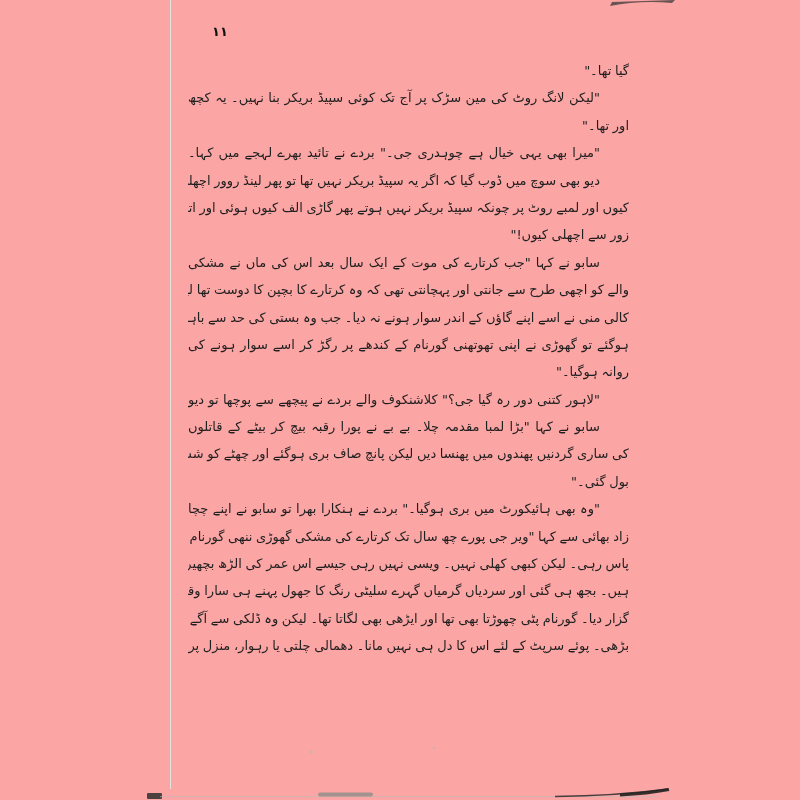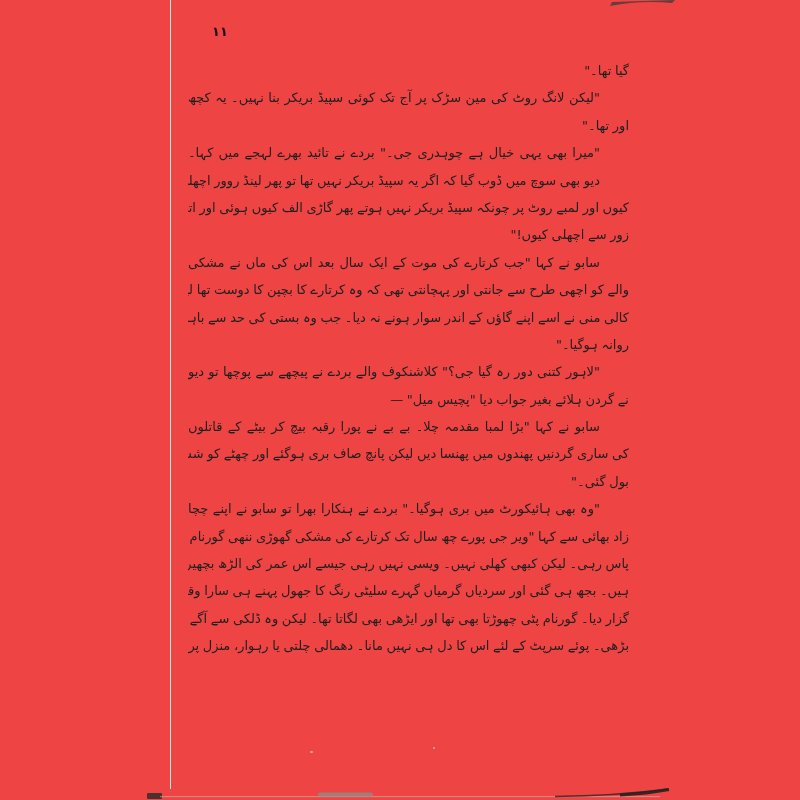--- a/index.html
+++ b/index.html
@@ -2,21 +2,21 @@
 <html lang="ur"><head>
 <meta charset="utf-8">
 <style>
   html,body{margin:0;padding:0;}
   body{
     width:800px;height:800px;overflow:hidden;
     background:#fbfbfa;
     font-family:"DejaVu Sans",sans-serif;
     position:relative;
   }
-  .scan{position:absolute;inset:0;background:#ef4444;}
+  .scan{position:absolute;inset:0;background:#fca5a5;}
   .page-num{
     position:absolute;left:212px;top:24px;
     font-size:13px;font-weight:bold;color:#111;
     letter-spacing:3px;
   }
   .text-block{
     position:absolute;left:188px;top:57px;width:441px;
     direction:rtl;
     color:#1f1f1f;
     font-size:13px;
@@ -49,23 +49,23 @@
       <div class="line short">گیا تھا۔"</div>
       <div class="line indent">"لیکن لانگ روٹ کی مین سڑک پر آج تک کوئی سپیڈ بریکر بنا نہیں۔ یہ کچھ</div>
       <div class="line short">اور تھا۔"</div>
       <div class="line indent">"میرا بھی یہی خیال ہے چوہدری جی۔" بردے نے تائید بھرے لہجے میں کہا۔</div>
       <div class="line indent">دیو بھی سوچ میں ڈوب گیا کہ اگر یہ سپیڈ بریکر نہیں تھا تو پھر لینڈ روور اچھلی</div>
       <div class="line full">کیوں اور لمبے روٹ پر چونکہ سپیڈ بریکر نہیں ہوتے پھر گاڑی الف کیوں ہوئی اور اتنے</div>
       <div class="line short">زور سے اچھلی کیوں!"</div>
       <div class="line indent">سابو نے کہا "جب کرتارے کی موت کے ایک سال بعد اس کی ماں نے مشکی</div>
       <div class="line full">والے کو اچھی طرح سے جانتی اور پہچانتی تھی کہ وہ کرتارے کا بچپن کا دوست تھا لیکن</div>
       <div class="line full">کالی منی نے اسے اپنے گاؤں کے اندر سوار ہونے نہ دیا۔ جب وہ بستی کی حد سے باہر</div>
+      <div class="line full">ہوگئے تو گھوڑی نے اپنی تھوتھنی گورنام کے کندھے پر رگڑ کر اسے سوار ہونے کی</div>
       <div class="line short">روانہ ہوگیا۔"</div>
       <div class="line indent">"لاہور کتنی دور رہ گیا جی؟" کلاشنکوف والے بردے نے پیچھے سے پوچھا تو دیو</div>
-      <div class="line short">نے گردن ہلائے بغیر جواب دیا "پچیس میل" —</div>
       <div class="line indent">سابو نے کہا "بڑا لمبا مقدمہ چلا۔ بے بے نے پورا رقبہ بیچ کر بیٹے کے قاتلوں</div>
       <div class="line full">کی ساری گردنیں پھندوں میں پھنسا دیں لیکن پانچ صاف بری ہوگئے اور چھٹے کو ششن</div>
       <div class="line short">بول گئی۔"</div>
       <div class="line indent">"وہ بھی ہائیکورٹ میں بری ہوگیا۔" بردے نے ہنکارا بھرا تو سابو نے اپنے چچا</div>
       <div class="line full">زاد بھائی سے کہا "ویر جی پورے چھ سال تک کرتارے کی مشکی گھوڑی ننھی گورنام کے</div>
       <div class="line full">پاس رہی۔ لیکن کبھی کھلی نہیں۔ ویسی نہیں رہی جیسے اس عمر کی الڑھ بچھیریاں رہا کرتی</div>
       <div class="line full">ہیں۔ بجھ ہی گئی اور سردیاں گرمیاں گہرے سلیٹی رنگ کا جھول پہنے ہی سارا وقت</div>
       <div class="line full">گزار دیا۔ گورنام پٹی چھوڑتا بھی تھا اور ایڑھی بھی لگاتا تھا۔ لیکن وہ ڈلکی سے آگے نہ</div>
       <div class="line full">بڑھی۔ پوئے سرپٹ کے لئے اس کا دل ہی نہیں مانا۔ دھمالی چلتی یا رہوار، منزل پر پہنچا</div>
     </div>

